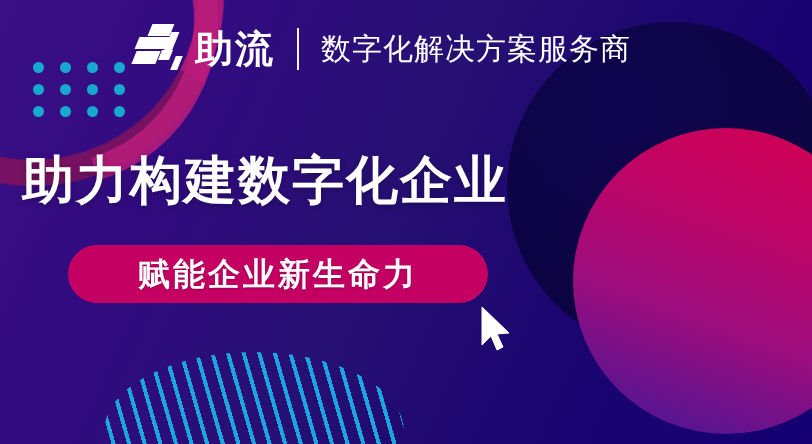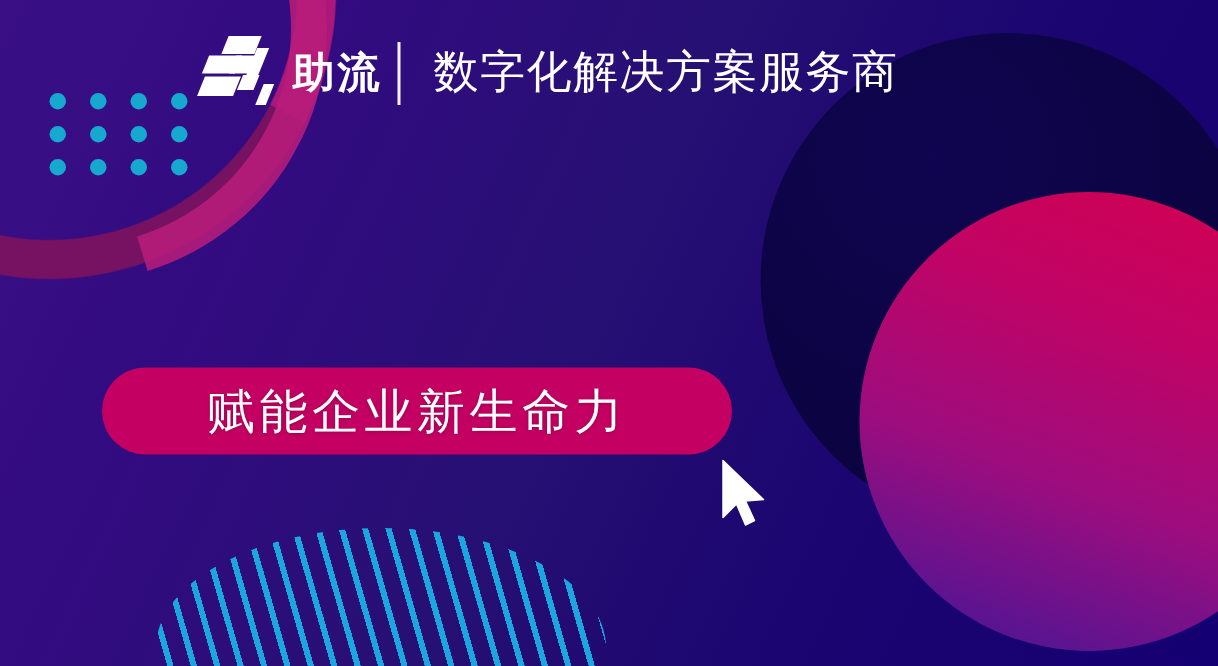--- a/index.html
+++ b/index.html
@@ -121,25 +121,25 @@
   .lm1{left:17px;  top:1px;  width:22px; height:12px;}
   .lm2{left:4px;   top:14px; width:22px; height:12px;}
   .lm3{left:22px;  top:14px; width:17px; height:12px;}
   .lm4{left:1px;   top:28px; width:24px; height:13px;}
   .lm5{left:27px;  top:27px; width:11px; height:10px;}
   .lm6{left:34px;  top:9px;  width:8px;  height:22px; transform:skewX(-24deg);}
   .lm7{left:40px;  top:33px; width:7px;  height:14px; transform:skewX(-24deg);}
 
   .brand{
     color:#fff;
-    font-size:28px;
+    font-size:38px;
     font-weight:bold;
     letter-spacing:2px;
     line-height:1;
-    margin-right:10px;
+    margin-right:22px;
   }
   .divider{
     width:2px;
     height:42px;
     background:#ffffff;
     margin-right:22px;
     opacity:.95;
   }
   .tagline{
     color:#ffffff;
@@ -172,21 +172,21 @@
     height:58px;
     border-radius:29px;
     background:#c50063;
     display:flex;
     align-items:center;
     justify-content:center;
   }
   .pill-label{
     color:#ffffff;
     font-size:32px;
-    font-weight:normal;
+    font-weight:bold;
     letter-spacing:3px;
     line-height:1;
     text-shadow:0 1px 3px rgba(0,0,0,.25);
   }
 
   
   .cursor{
     position:absolute;
     left:479px;
     top:305px;
@@ -229,20 +229,21 @@
       <span class="lm4"></span>
       <span class="lm5"></span>
       <span class="lm6"></span>
       <span class="lm7"></span>
     </div>
     <div class="brand">助流</div>
     <div class="divider"></div>
     <div class="tagline">数字化解决方案服务商</div>
   </div>
 
+  <div class="headline">助力构建数字化企业</div>
 
   <div class="pill">
     <span class="pill-label">赋能企业新生命力</span>
   </div>
 
   <svg class="cursor" viewBox="0 0 34 48">
     <path d="M3 2 L3 40 L12 31 L18 45 L24 42 L18 29 L30 28 Z" fill="#ffffff" stroke="#ffffff" stroke-width="1" stroke-linejoin="round"></path>
   </svg>
 
 </div>

